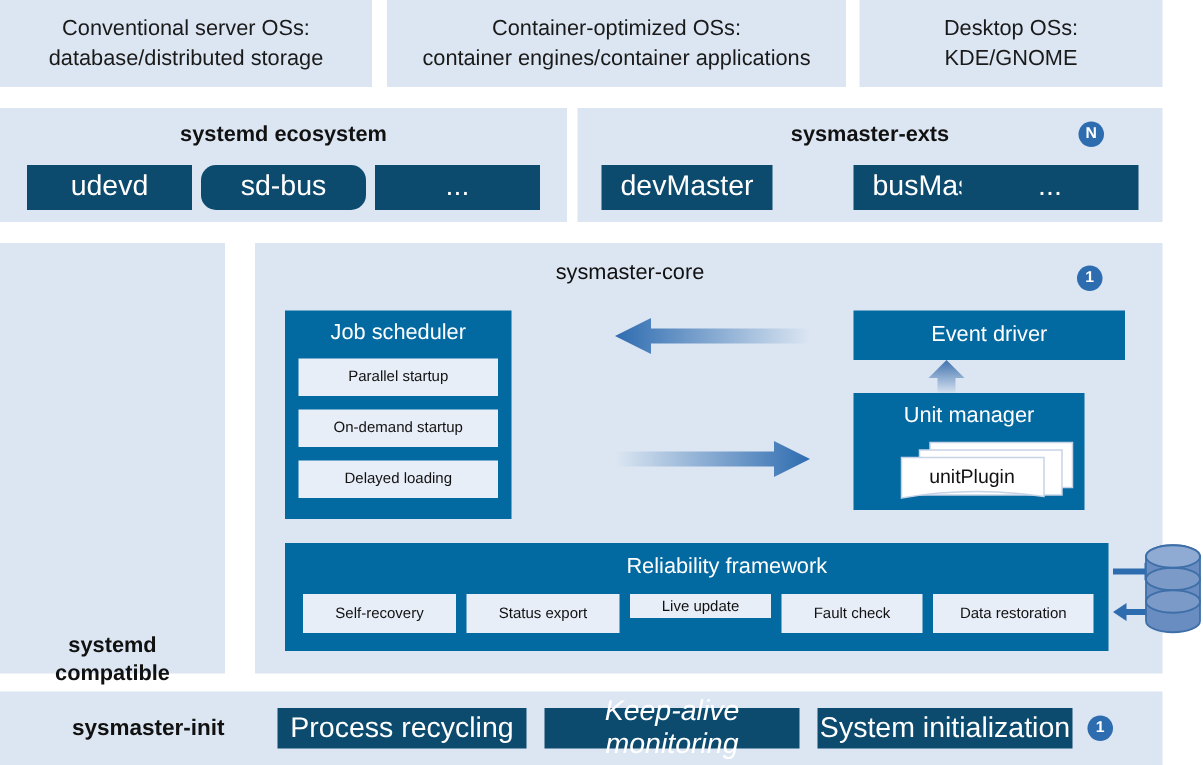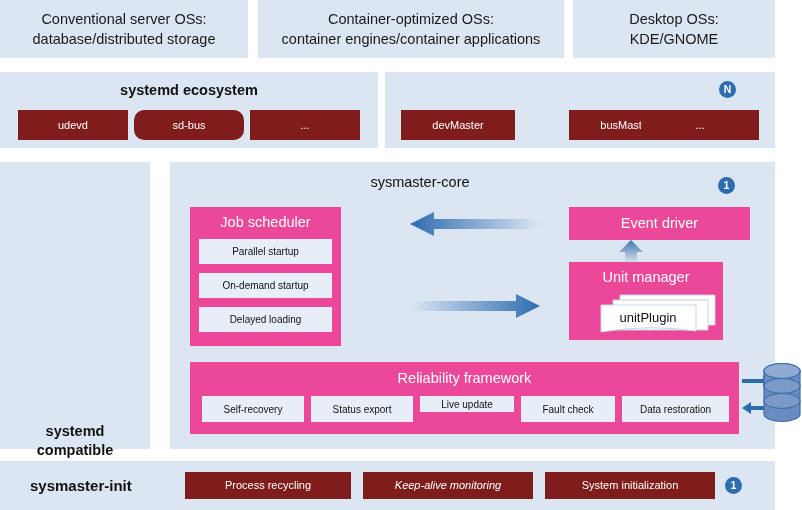--- a/index.html
+++ b/index.html
@@ -33,33 +33,33 @@
     position:absolute;
     width:100%;
     text-align:center;
     font-weight:bold;
     font-size:14.5px;
     color:#111111;
     left:0;
   }
   .blue-chip{
     position:absolute;
-    background:#7f1d1d;
+    background:#0c4a6e;
     color:#ffffff;
     display:flex;
     align-items:center;
     justify-content:center;
-    font-size:11px;
+    font-size:19px;
     text-align:center;
     box-sizing:border-box;
     line-height:1.15;
   }
   .midblue-box{
     position:absolute;
-    background:#ec4899;
+    background:#0369a1;
     box-sizing:border-box;
   }
   .midblue-title{
     position:absolute;
     width:100%;
     left:0;
     text-align:center;
     color:#ffffff;
     font-size:14.5px;
   }
@@ -137,20 +137,21 @@
   </div>
 
   <div class="panel" style="left:0px; top:72px; width:378px; height:76px;">
     <div class="panel-title" style="top:10px;">systemd ecosystem</div>
     <div class="blue-chip" style="left:18px; top:38px; width:110px; height:30px;">udevd</div>
     <div class="blue-chip" style="left:134px; top:38px; width:110px; height:30px;border-radius:10px;">sd-bus</div>
     <div class="blue-chip" style="left:250px; top:38px; width:110px; height:30px;">...</div>
   </div>
 
   <div class="panel" style="left:385px; top:72px; width:390px; height:76px;">
+    <div class="panel-title" style="top:10px;">sysmaster-exts</div>
     <div class="badge" style="left:334px; top:9px;">N</div>
     <div class="blue-chip" style="left:16px; top:38px; width:114px; height:30px;">devMaster</div>
     <div class="blue-chip" style="left:136px; top:38px; width:114px; height:30px;margin-left:48px;">busMaster</div>
     <div class="blue-chip" style="left:256px; top:38px; width:118px; height:30px;">...</div>
   </div>
 
   <div class="panel" style="left:0px; top:162px; width:150px; height:287px;">
     <div class="side-label" style="left:0px; top:288px; width:150px; transform:translateY(-50%);">
       <div>systemd</div>
       <div>compatible</div>
@@ -210,21 +211,21 @@
 
       <svg class="plugin-stack" style="left:29px; top:31px;" width="119" height="44" viewBox="0 0 119 44">
         <path d="M22 2 L117 2 L117 32 L22 32 Z" fill="#ffffff" stroke="#c7d3e6" stroke-width="1"></path>
         <path d="M15 7 L110 7 L110 37 L15 37 Z" fill="#ffffff" stroke="#c7d3e6" stroke-width="1"></path>
         <path d="M3 12 L98 12 L98 38 Q50 31 3 39 Z" fill="#ffffff" stroke="#c7d3e6" stroke-width="1"></path>
         <text x="50" y="29" text-anchor="middle" font-family="Liberation Sans, sans-serif" font-size="13" fill="#111111">unitPlugin</text>
       </svg>
     </div>
 
     <div class="midblue-box" style="left:20px; top:200px; width:549px; height:72px;">
-      <div class="midblue-title" style="top:8px;">Reliability framework</div>
+      <div class="midblue-title" style="top:8px;margin-left:20px;">Reliability framework</div>
       <div class="light-chip" style="left:12px; top:34px; width:102px; height:26px;">Self-recovery</div>
       <div class="light-chip" style="left:121px; top:34px; width:102px; height:26px;">Status export</div>
       <div class="light-chip" style="left:230px; top:34px; width:94px; height:16px;">Live update</div>
       <div class="light-chip" style="left:331px; top:34px; width:94px; height:26px;">Fault check</div>
       <div class="light-chip" style="left:432px; top:34px; width:107px; height:26px;">Data restoration</div>
     </div>
   </div>
 
   <svg class="arrow-svg" style="left:742px; top:375px;" width="30" height="12" viewBox="0 0 30 12">
     <path d="M0 4 L21 4 L21 0 L30 6 L21 12 L21 8 L0 8 Z" fill="#2e6cb0"></path>
@@ -235,20 +236,20 @@
 
   <svg class="arrow-svg" style="left:762px; top:362px;" width="40" height="62" viewBox="0 0 40 62">
     <ellipse cx="20" cy="9" rx="18" ry="7.5" fill="#7b9ac8" stroke="#3f6fa8" stroke-width="1.2"></ellipse>
     <path d="M2 9 L2 52 A18 7.5 0 0 0 38 52 L38 9 Z" fill="#6a8dc1" stroke="#3f6fa8" stroke-width="1.2"></path>
     <ellipse cx="20" cy="24" rx="18" ry="7.5" fill="#7b9ac8" stroke="#3f6fa8" stroke-width="1.2"></ellipse>
     <ellipse cx="20" cy="39" rx="18" ry="7.5" fill="#7b9ac8" stroke="#3f6fa8" stroke-width="1.2"></ellipse>
     <ellipse cx="20" cy="9" rx="18" ry="7.5" fill="#8fabd4" stroke="#3f6fa8" stroke-width="1.2"></ellipse>
   </svg>
 
   <div class="panel" style="left:0px; top:461px; width:775px; height:49px;">
-    <div class="init-label" style="left:30px; top:16px;">sysmaster-init</div>
+    <div class="init-label" style="left:48px; top:16px;">sysmaster-init</div>
     <div class="blue-chip" style="left:185px; top:11px; width:166px; height:27px;">Process recycling</div>
     <div class="blue-chip" style="left:363px; top:11px; width:170px; height:27px;font-style:italic;">Keep-alive monitoring</div>
     <div class="blue-chip" style="left:545px; top:11px; width:170px; height:27px;">System initialization</div>
     <div class="badge" style="left:725px; top:16px;">1</div>
   </div>
 
 </div>
 
 </body></html>

